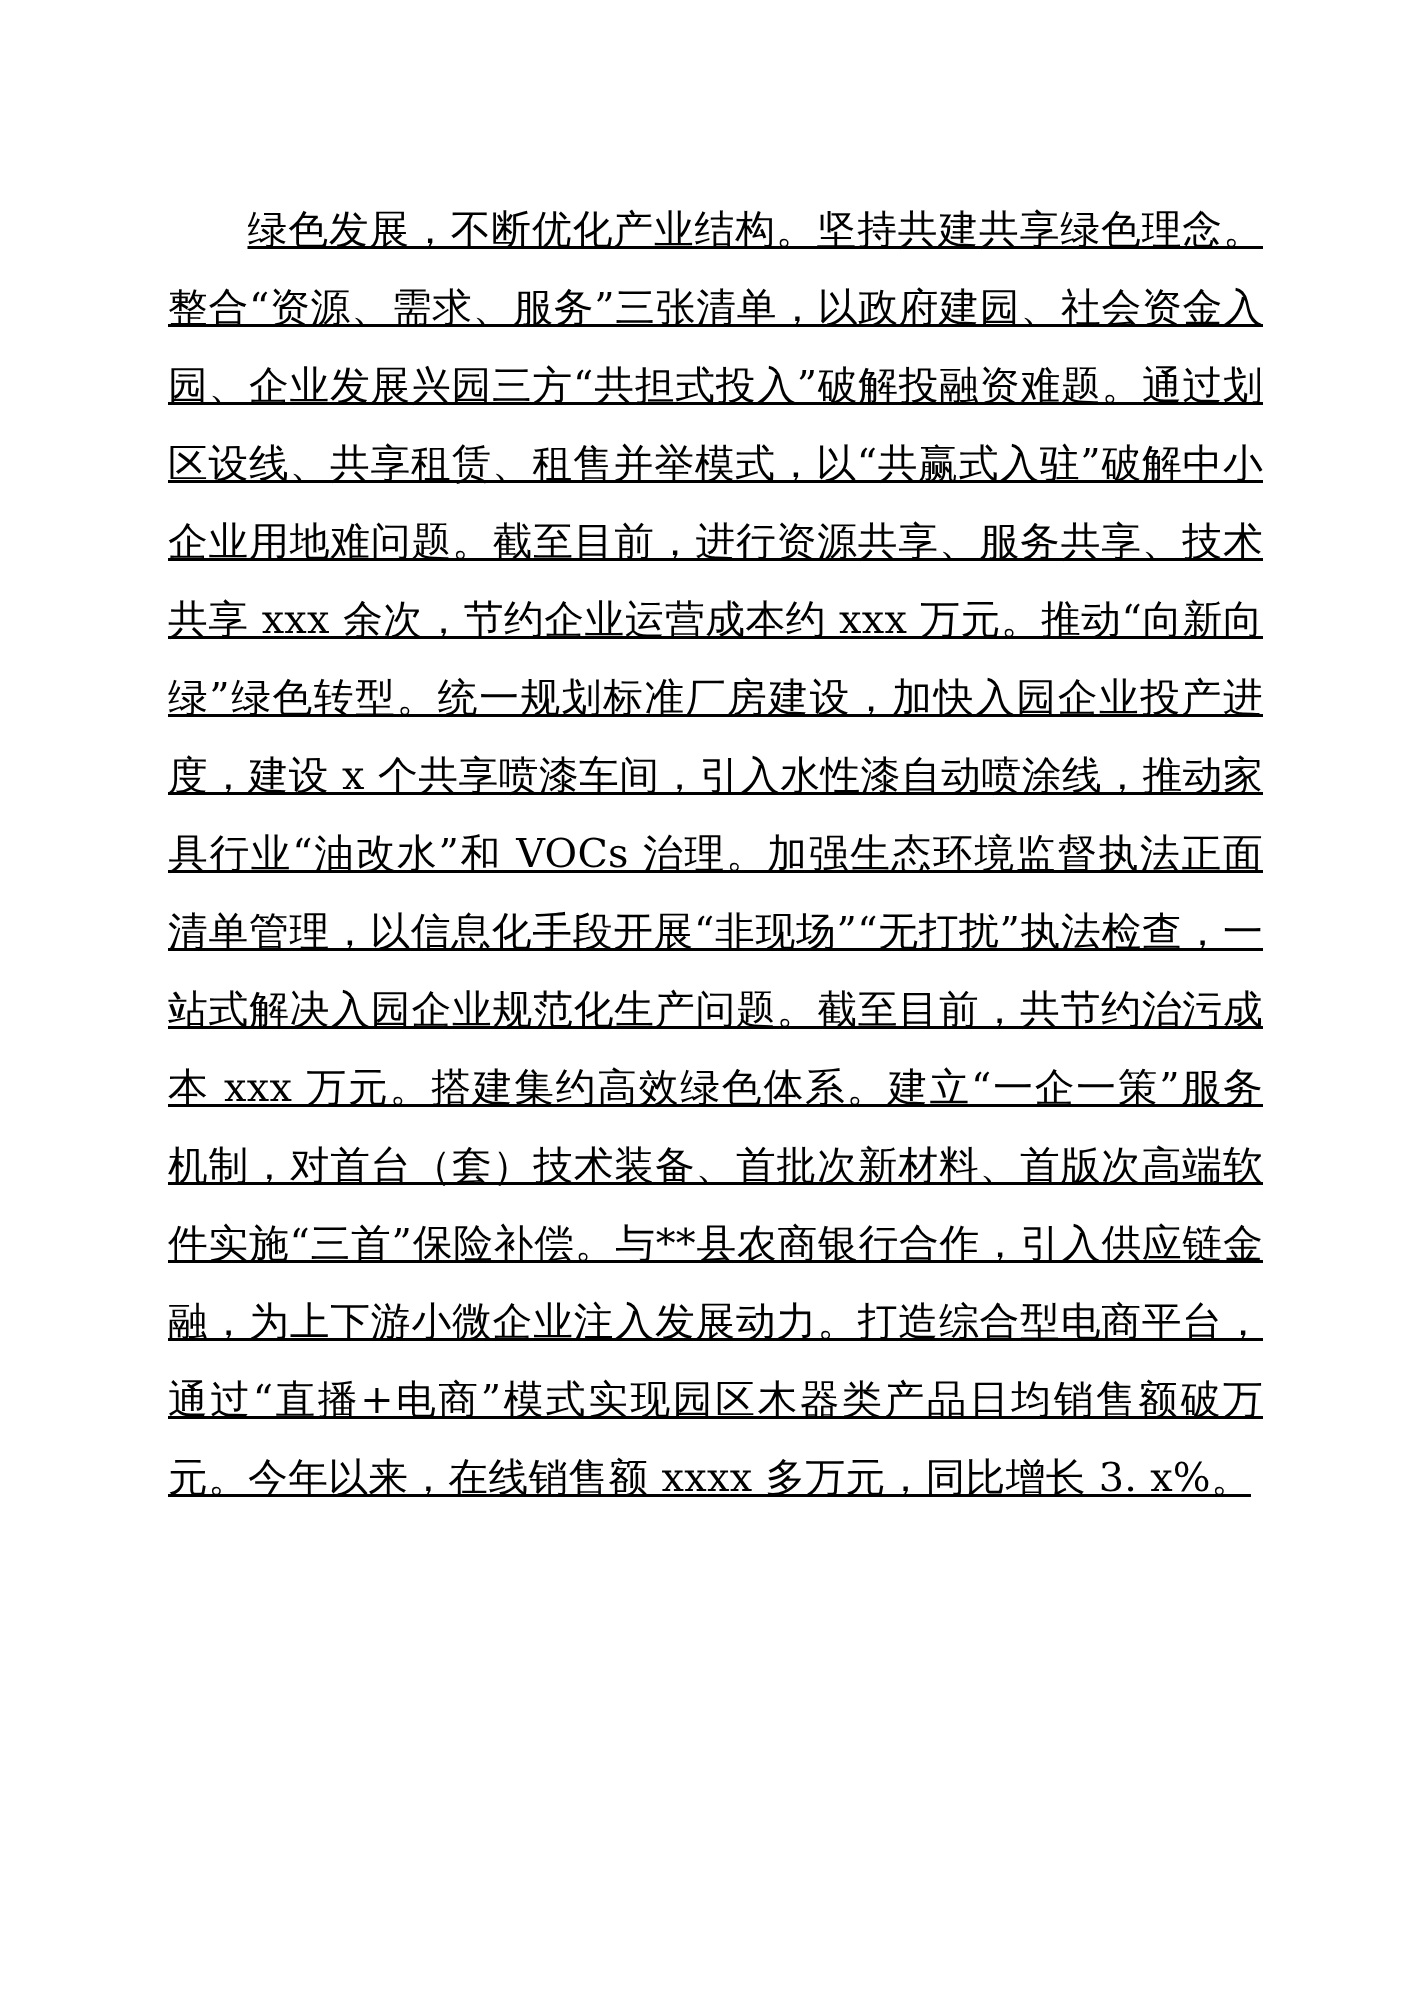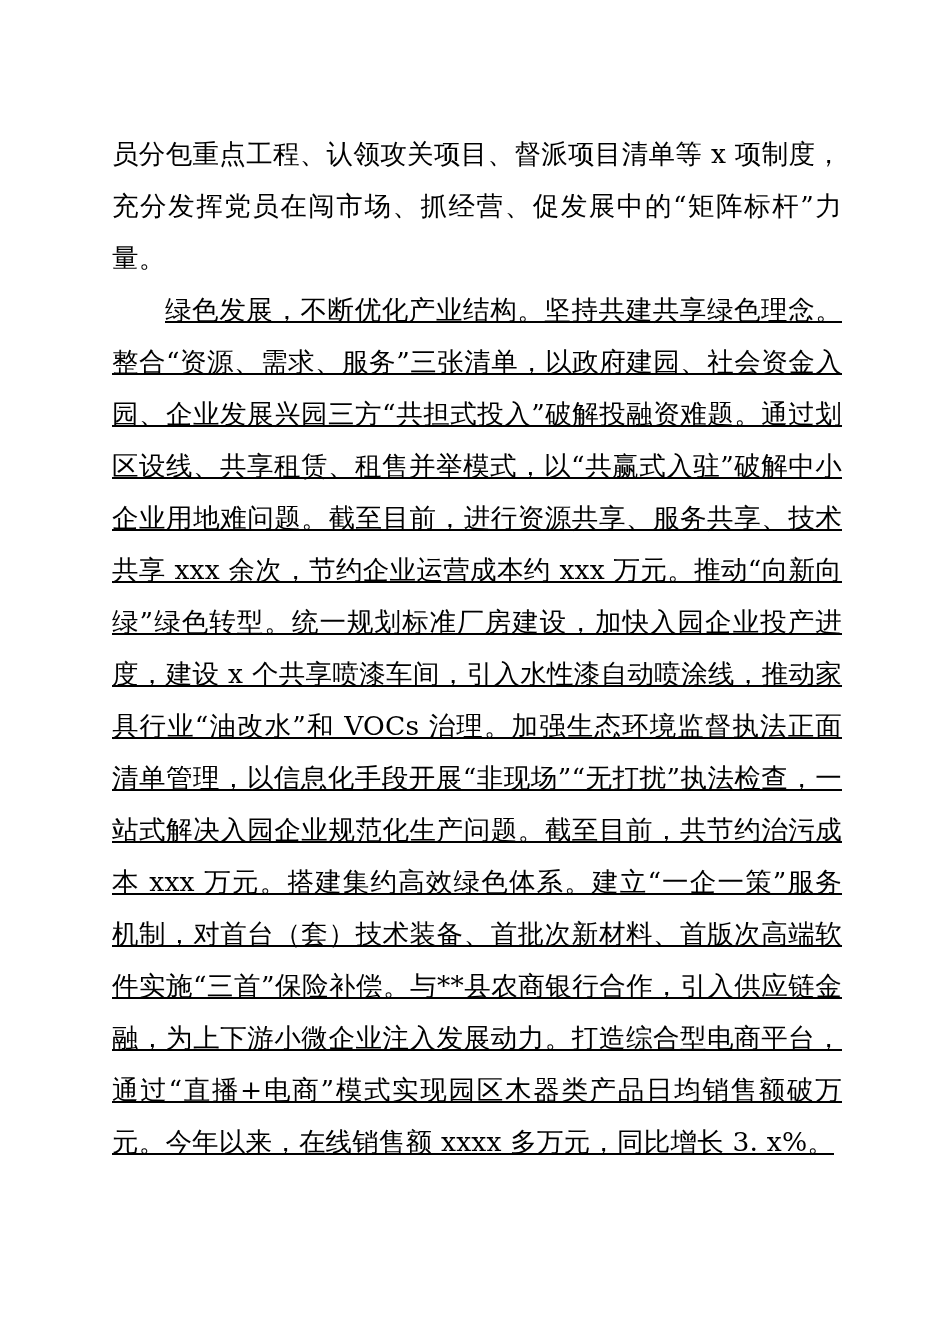--- a/index.html
+++ b/index.html
@@ -40,16 +40,15 @@
   .indent {
     text-indent: 2em;
     text-decoration: underline;
   }
 </style>
 </head>
 <body>
 
 <div class="page">
   <div class="doc-body">
-    <p class="para">员分包重点工程、认领攻关项目、督派项目清单等 x 项制度，充分发挥党员在闯市场、抓经营、促发展中的“矩阵标杆”力量。</p>
     <p class="para indent">绿色发展，不断优化产业结构。坚持共建共享绿色理念。整合“资源、需求、服务”三张清单，以政府建园、社会资金入园、企业发展兴园三方“共担式投入”破解投融资难题。通过划区设线、共享租赁、租售并举模式，以“共赢式入驻”破解中小企业用地难问题。截至目前，进行资源共享、服务共享、技术共享 xxx 余次，节约企业运营成本约 xxx 万元。推动“向新向绿”绿色转型。统一规划标准厂房建设，加快入园企业投产进度，建设 x 个共享喷漆车间，引入水性漆自动喷涂线，推动家具行业“油改水”和 VOCs 治理。加强生态环境监督执法正面清单管理，以信息化手段开展“非现场”“无打扰”执法检查，一站式解决入园企业规范化生产问题。截至目前，共节约治污成本 xxx 万元。搭建集约高效绿色体系。建立“一企一策”服务机制，对首台（套）技术装备、首批次新材料、首版次高端软件实施“三首”保险补偿。与**县农商银行合作，引入供应链金融，为上下游小微企业注入发展动力。打造综合型电商平台，通过“直播+电商”模式实现园区木器类产品日均销售额破万元。今年以来，在线销售额 xxxx 多万元，同比增长 3. x%。</p>
   </div>
 </div>
 
 </body></html>

